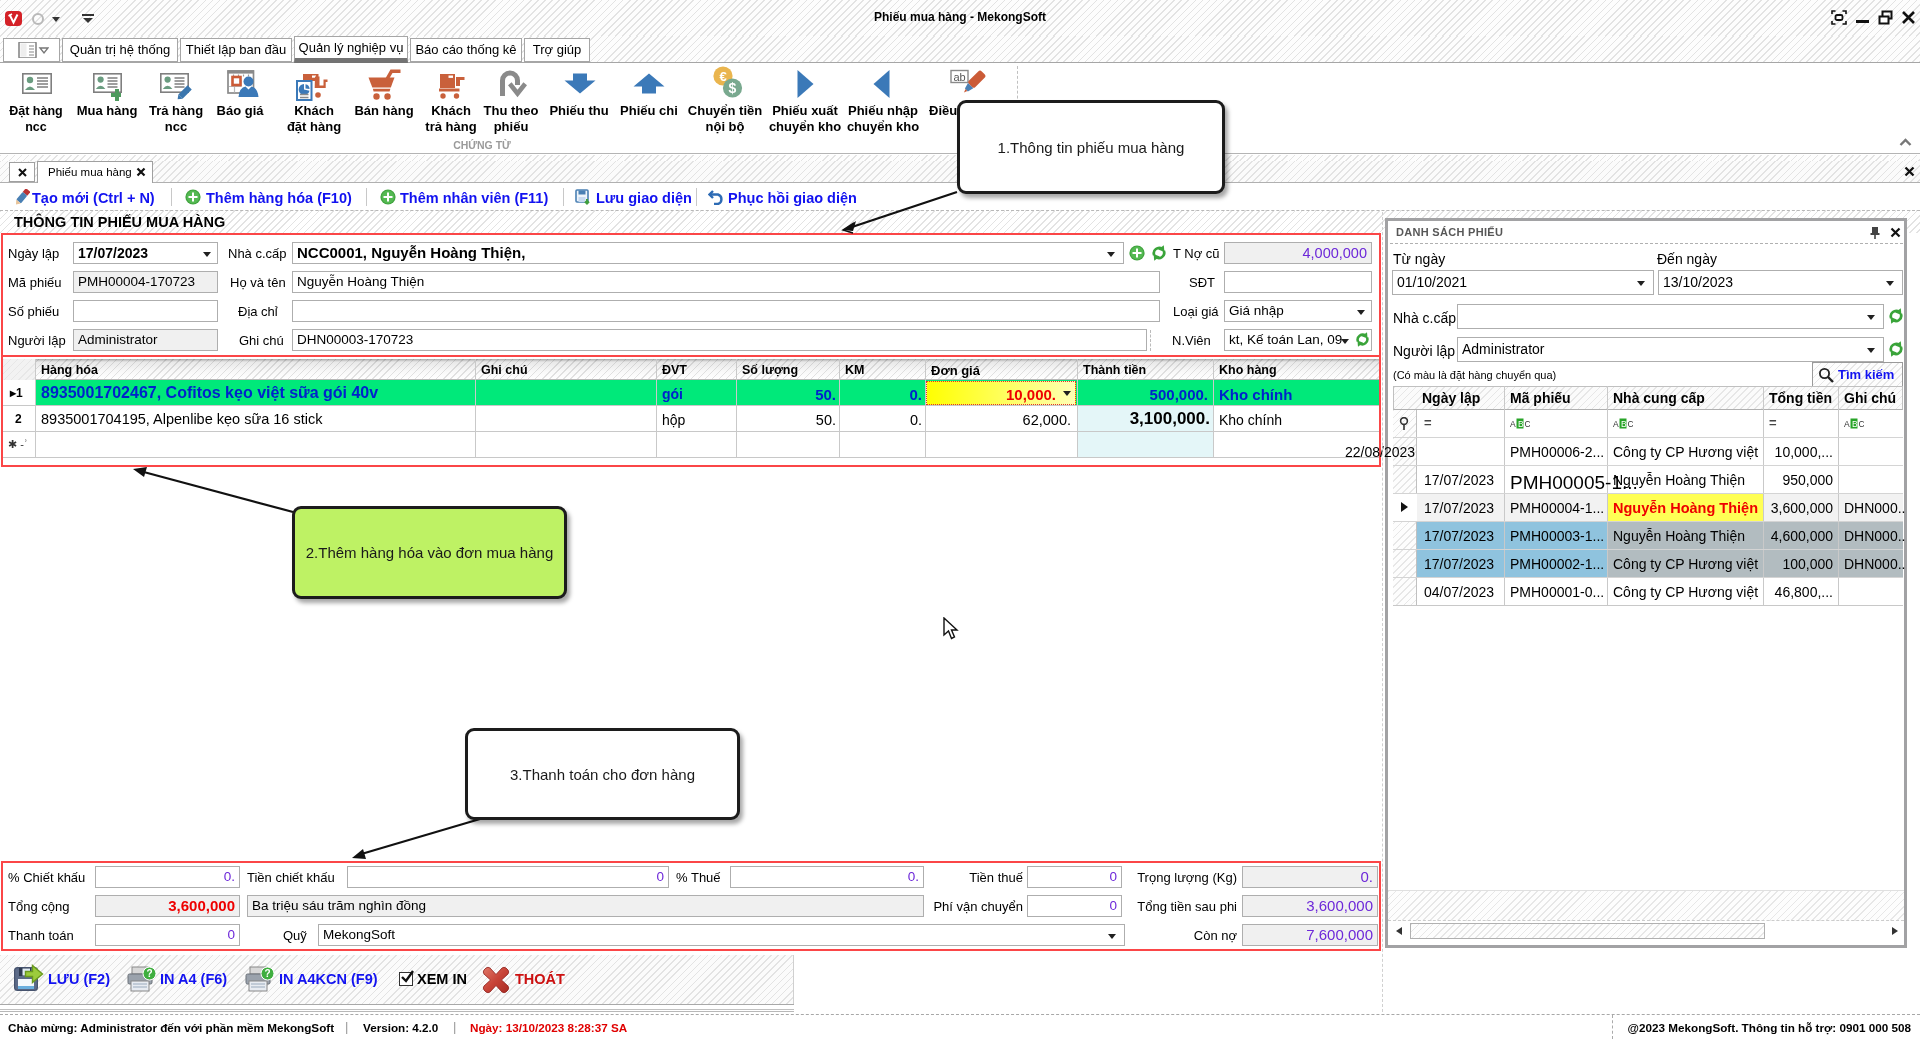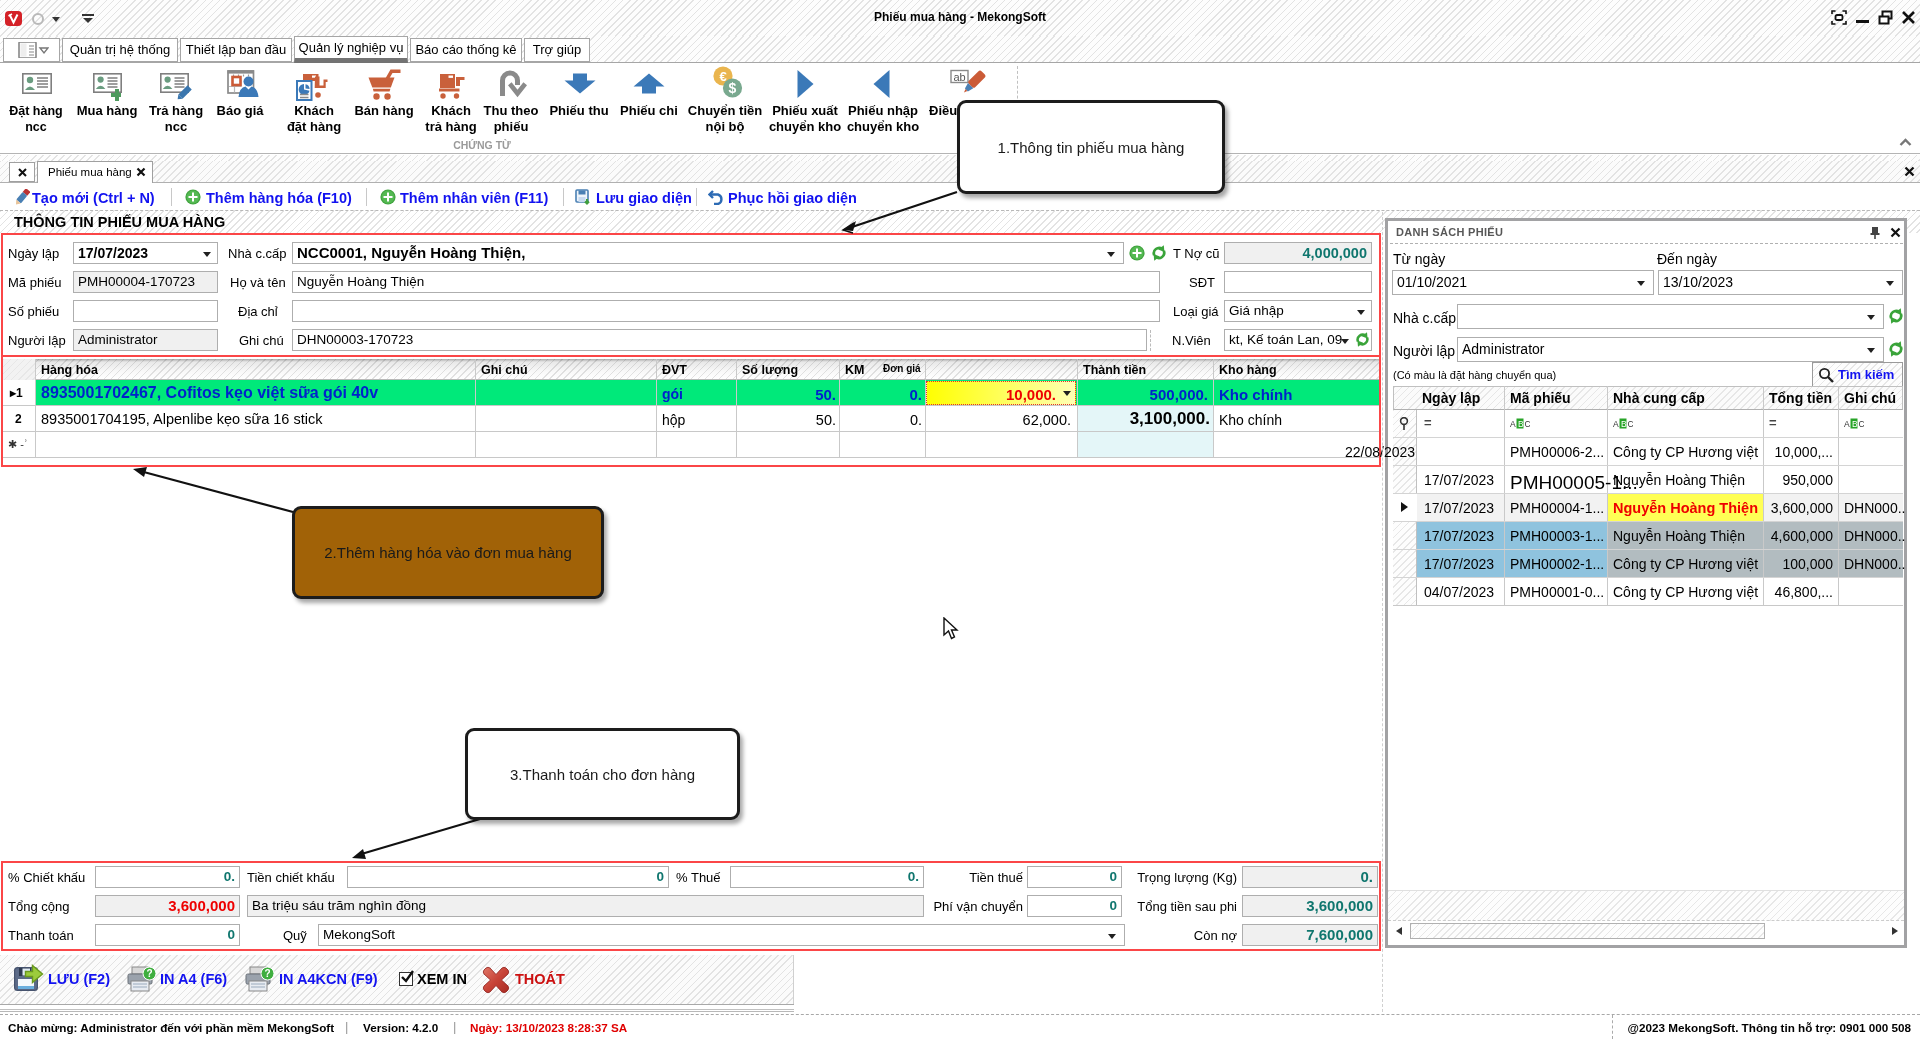--- a/index.html
+++ b/index.html
@@ -5,21 +5,21 @@
 html,body{width:1920px;height:1039px;overflow:hidden}
 body{font-family:"Liberation Sans",sans-serif;font-size:13px;background:#fff;position:relative}
 .abs{position:absolute}
 .hatch{background-image:repeating-linear-gradient(135deg,#e3e3e3 0 1.2px,rgba(0,0,0,0) 1.2px 5px)}
 .hatch2{background-image:repeating-linear-gradient(135deg,#e7e7e7 0 1.2px,rgba(0,0,0,0) 1.2px 5px)}
 .lbl{position:absolute;white-space:nowrap;color:#000;font-size:13px}
 .lblr{position:absolute;white-space:nowrap;color:#000;font-size:13px;text-align:right}
 .fld{position:absolute;height:22px;border:1px solid #aeaeae;background:#fff;font-size:13.5px;line-height:20px;padding:0 4px;white-space:nowrap;overflow:hidden}
 .dis{background:#f0f0f0}
 .rt{text-align:right}
-.bl{color:#0f766e;font-weight:bold}
+.bl{color:#6d28d9;font-weight:normal}
 .lk{color:#1212f0;font-weight:bold}
 .bb{font-weight:bold}
 .dda{position:absolute;width:0;height:0;border-left:4px solid transparent;border-right:4px solid transparent;border-top:5px solid #202020}
 .vsep{position:absolute;width:1px;background:#c8c8c8}
 .tab{position:absolute;top:38px;height:24px;background:#fff;border:1px solid #a6a6a6;text-align:center;line-height:22px;font-size:13px;color:#000}
 .gridline{position:absolute;background:#c9c9c9}
 </style>
 </head>
 <body>
 
@@ -307,21 +307,21 @@
 
 <div class="abs" style="left:1px;top:357px;width:1380px;height:110px;background:#fff;border:2px solid #fb4647;border-top:none"></div>
 <div id="grid1" style="position:absolute;left:0;top:0;z-index:2">
 
 <div class="abs hatch2" style="left:3px;top:359px;width:1376px;height:21px;background-color:#fff;background-image:linear-gradient(#ababab,#e8e8e8 15%,#f8f8f8 60%,#fff),repeating-linear-gradient(135deg,#e4e4e4 0 1px,rgba(0,0,0,0) 1px 5px);background-blend-mode:multiply;border-bottom:1px solid #b8b8b8"></div>
 <div class="lbl bb" style="left:41px;top:363px;font-size:12.5px">Hàng hóa</div>
 <div class="lbl bb" style="left:481px;top:363px;font-size:12.5px">Ghi chú</div>
 <div class="lbl bb" style="left:662px;top:363px;font-size:12.5px">ĐVT</div>
 <div class="lbl bb" style="left:742px;top:363px;font-size:12.5px">Số lượng</div>
 <div class="lbl bb" style="left:845px;top:363px;font-size:12.5px">KM</div>
-<div class="lbl bb" style="left:883px;top:363px;font-size:10px">Đơn giá</div>
+<div class="lbl bb" style="left:931px;top:363px;font-size:13px">Đơn giá</div>
 <div class="lbl bb" style="left:1083px;top:363px;font-size:12.5px">Thành tiền</div>
 <div class="lbl bb" style="left:1219px;top:363px;font-size:12.5px">Kho hàng</div>
 
 <div class="abs" style="left:35px;top:380px;width:1344px;height:26px;background:#00e97a"></div>
 <div class="abs" style="left:1077px;top:406px;width:136px;height:26px;background:#e4f6f8"></div>
 <div class="abs" style="left:1077px;top:432px;width:136px;height:26px;background:#e4f6f8"></div>
 
 <div class="abs" style="left:926px;top:381px;width:150px;height:24px;background:linear-gradient(90deg,#ffff00,#ffffb4);border:1px dotted #e03030"></div>
 
 <div class="abs" style="left:3px;top:405px;width:1376px;height:1px;background:#c8c8c8"></div>
@@ -601,18 +601,18 @@
       </defs>
 <path d="M957 192 L849 228" stroke="#111" stroke-width="2.2" fill="none"></path>
       <path d="M843 230 L856 221 L853 231 Z" fill="#111"></path>
 <path d="M854 223 L843 230 L853 233" stroke="#111" stroke-width="1.5" fill="none"></path>
 <path d="M293 512 L140 471" stroke="#111" stroke-width="2.2" fill="none"></path>
       <path d="M133 469 L147 467 L144 477 Z" fill="#111"></path>
 <path d="M480 819 L358 855" stroke="#111" stroke-width="2.2" fill="none"></path>
       <path d="M352 858 L363 849 L366 859 Z" fill="#111"></path>
 </svg>
 <div class="abs" style="left:957px;top:100px;width:268px;height:94px;background:#fff;border:3px solid #1c1c1c;border-radius:9px;box-shadow:3px 4px 4px rgba(0,0,0,0.35);display:flex;align-items:center;justify-content:center;font-size:15px;color:#1a1a1a">1.Thông tin phiếu mua hàng</div>
-<div class="abs" style="left:292px;top:506px;width:312px;height:93px;background:#a16207;border:3px solid #1c1c1c;border-radius:9px;box-shadow:3px 4px 4px rgba(0,0,0,0.35);display:flex;align-items:center;justify-content:center;font-size:15px;color:#1a1a1a">2.Thêm hàng hóa vào đơn mua hàng</div>
+<div class="abs" style="left:292px;top:506px;width:275px;height:93px;background:#bef264;border:3px solid #1c1c1c;border-radius:9px;box-shadow:3px 4px 4px rgba(0,0,0,0.35);display:flex;align-items:center;justify-content:center;font-size:15px;color:#1a1a1a">2.Thêm hàng hóa vào đơn mua hàng</div>
 <div class="abs" style="left:465px;top:728px;width:275px;height:92px;background:#fff;border:3px solid #1c1c1c;border-radius:9px;box-shadow:3px 4px 4px rgba(0,0,0,0.35);display:flex;align-items:center;justify-content:center;font-size:15px;color:#1a1a1a">3.Thanh toán cho đơn hàng</div>
 <svg class="abs" style="left:943px;top:617px" width="17" height="24" viewBox="0 0 17 24">
       <path d="M1 1 L1 18 L5.5 14 L8.5 21.5 L11.5 20 L8.5 13 L14 13 Z" fill="#fff" stroke="#111" stroke-width="1.4"></path>
     </svg>
 </div>
 
 </body></html>

